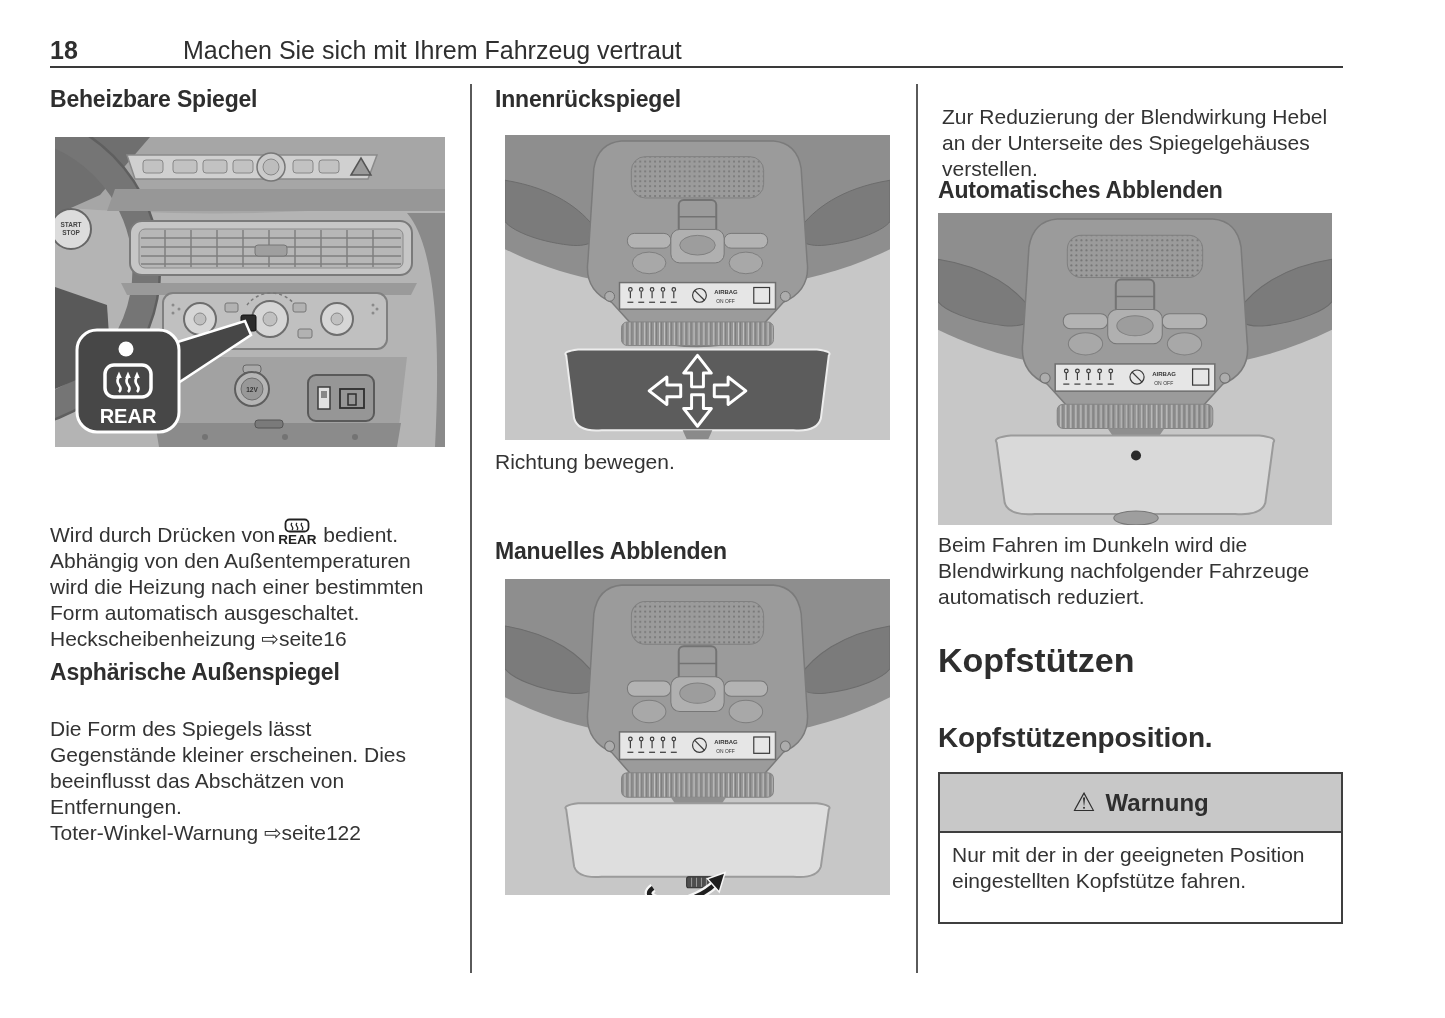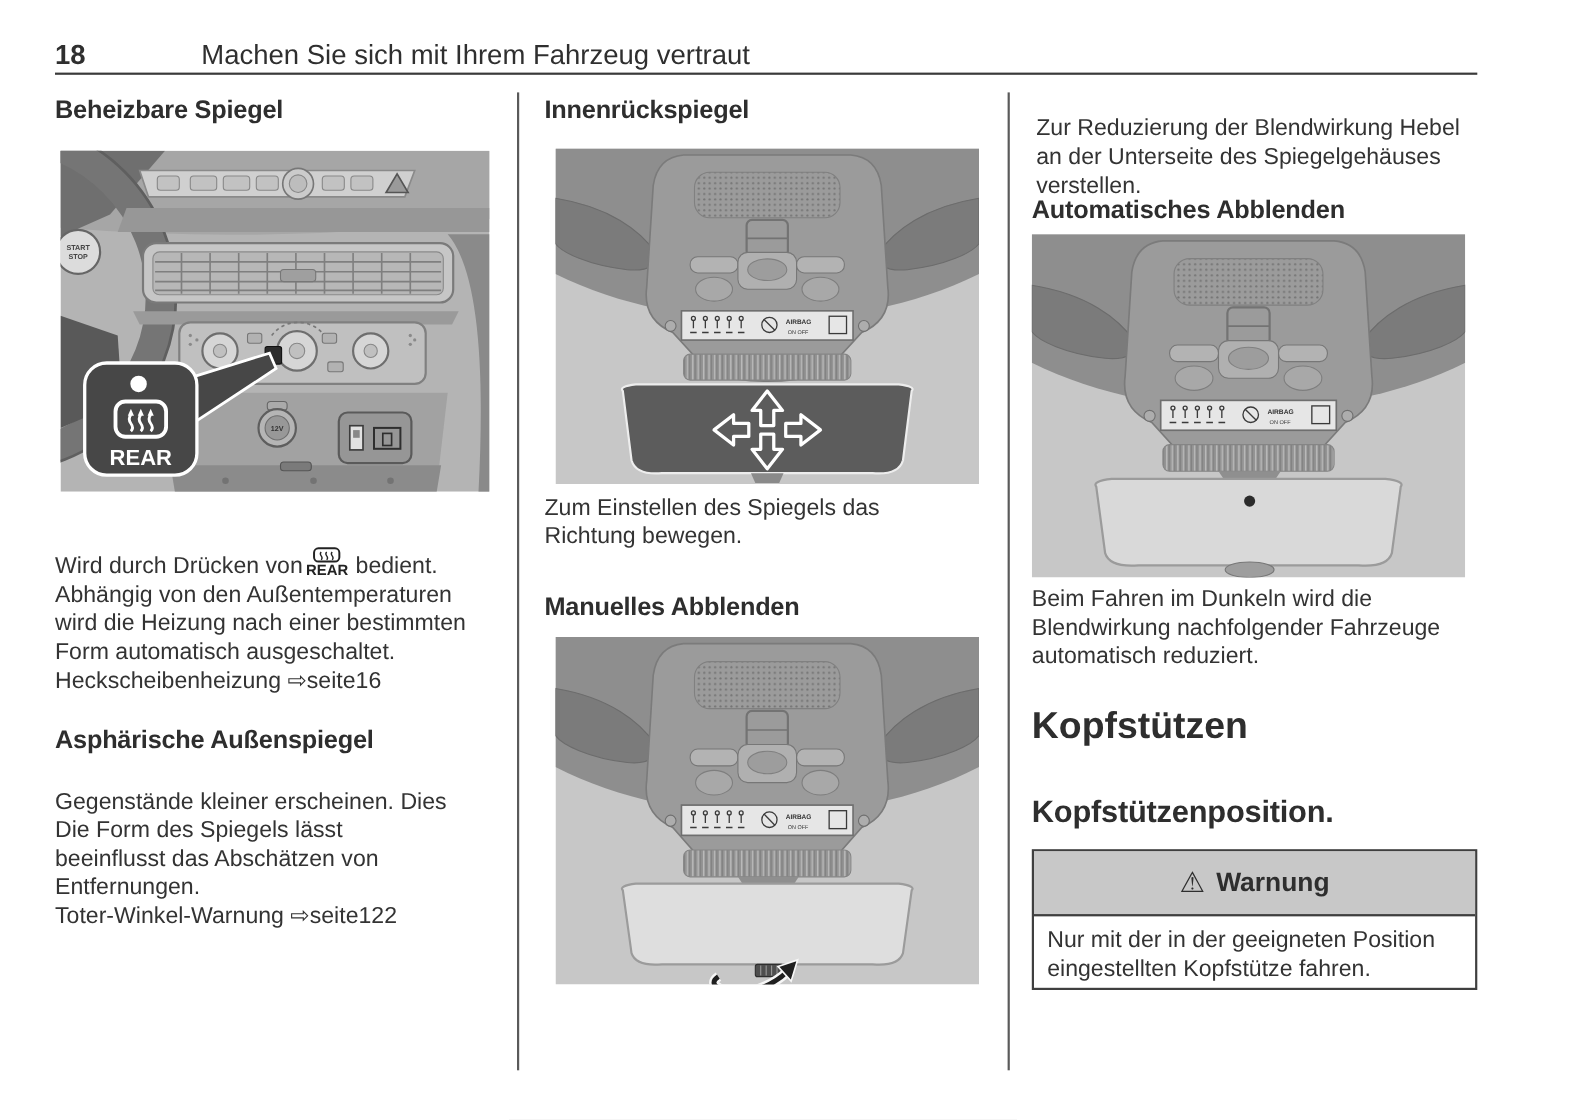--- a/index.html
+++ b/index.html
@@ -20,21 +20,21 @@
   
   .rear-slot{display:inline-block;width:48px;height:1px;position:relative;vertical-align:baseline;}
   .rear-stack{position:absolute;left:3px;top:-23px;display:flex;flex-direction:column;align-items:center;line-height:1;}
   .rear-word{font-size:13.5px;font-weight:bold;color:#222;letter-spacing:0;}
   
   .warnbox{left:938px;top:772px;width:401px;border:2px solid #3f3f3f;}
   .warnhead{height:57px;background:#c8c8c8;border-bottom:2px solid #3f3f3f;
             display:flex;align-items:center;justify-content:center;
             font-size:24px;font-weight:bold;color:#2e2e2e;gap:10px;}
   .warnicon{font-size:26px;font-weight:normal;}
-  .warnbody{padding:9px 12px 4px 12px;font-size:21px;line-height:26px;color:#333;}
+  .warnbody{padding:9px 12px 28px 12px;font-size:21px;line-height:26px;color:#333;}
   .warnbody span{display:block;}
   svg text{font-family:"Liberation Sans",sans-serif;}
 </style>
 </head>
 <body>
 
 <div class="page">
 
   <div class="abs pgnum">18</div>
   <div class="abs pgtitle">Machen Sie sich mit Ihrem Fahrzeug vertraut</div>
@@ -143,21 +143,21 @@
         <g fill="#ffffff">
           <polygon points="61.2,241 66.8,241 64,234.5"></polygon>
           <polygon points="70.2,241 75.8,241 73,234.5"></polygon>
           <polygon points="79.2,241 84.8,241 82,234.5"></polygon>
         </g>
       </g>
       <text x="73" y="286" font-size="20" font-weight="bold" fill="#ffffff" text-anchor="middle">REAR</text>
     </svg>
   </div>
 
-  <div class="abs body" style="left:50px;top:502px;width:408px;">
+  <div class="abs body" style="left:50px;top:522px;width:408px;">
     <span class="line1" style="display:block;position:relative;height:26px;">
       <span>Wird durch Drücken von</span><span class="rear-slot"><span class="rear-stack">
         <svg width="26" height="15" viewBox="0 0 26 15">
           <rect x="1.5" y="1.5" width="23" height="12" rx="4" fill="none" stroke="#222" stroke-width="1.8"></rect>
           <g stroke="#222" stroke-width="1.2" fill="none">
             <path d="M8,12 q1.6,-1.6 0,-3.6 q-1.6,-2 0,-3.6"></path>
             <path d="M13,12 q1.6,-1.6 0,-3.6 q-1.6,-2 0,-3.6"></path>
             <path d="M18,12 q1.6,-1.6 0,-3.6 q-1.6,-2 0,-3.6"></path>
           </g>
         </svg>
@@ -166,21 +166,21 @@
     </span>
     <span class="lines"><span>Abhängig von den Außentemperaturen</span><span>wird die Heizung nach einer bestimmten</span><span>Form automatisch ausgeschaltet.</span></span>
     <span class="refline">
       <span>Heckscheibenheizung</span> <span>⇨seite16</span>
     </span>
   </div>
 
   <div class="abs h2" style="left:50px;top:645px;margin-top:14px;">Asphärische Außenspiegel</div>
 
   <div class="abs body" style="left:50px;top:716px;width:408px;">
-    <span class="lines"><span>Gegenstände kleiner erscheinen. Dies</span><span>Die Form des Spiegels lässt</span><span>beeinflusst das Abschätzen von</span><span>Entfernungen.</span></span>
+    <span class="lines"><span>Die Form des Spiegels lässt</span><span>Gegenstände kleiner erscheinen. Dies</span><span>beeinflusst das Abschätzen von</span><span>Entfernungen.</span></span>
     <span class="refline">
       <span>Toter-Winkel-Warnung</span> <span>⇨seite122</span>
     </span>
   </div>
 
   <div class="abs h2" style="left:495px;top:86px;">Innenrückspiegel</div>
 
   <div class="imgbox" style="left:505px;top:135px;width:385px;height:305px;">
     <svg viewBox="0 0 390 310" width="385" height="305" preserveAspectRatio="none">
       <defs>
@@ -240,21 +240,21 @@
       <g fill="#5c5c5c" stroke="#ffffff" stroke-width="3" stroke-linejoin="round">
         <path d="M195,224 L209,242 L201,242 L201,256 L189,256 L189,242 L181,242 Z"></path>
         <path d="M195,296 L209,278 L201,278 L201,264 L189,264 L189,278 L181,278 Z"></path>
         <path d="M146,260 L164,246 L164,254 L178,254 L178,266 L164,266 L164,274 Z"></path>
         <path d="M244,260 L226,246 L226,254 L212,254 L212,266 L226,266 L226,274 Z"></path>
       </g>
     </svg>
   </div>
 
   <div class="abs body" style="left:495px;top:449px;width:408px;">
-    <span class="lines"><span>Zum Einstellen des Spiegels das</span><span>Richtung bewegen.</span></span>
+    <span class="lines"><span>Richtung bewegen.</span></span>
   </div>
 
   <div class="abs h2" style="left:495px;top:538px;">Manuelles Abblenden</div>
 
   <div class="imgbox" style="left:505px;top:579px;width:385px;height:316px;">
     <svg viewBox="0 0 390 310" width="385" height="316" preserveAspectRatio="none">
       <defs>
         <pattern id="dotsB" width="5" height="5" patternUnits="userSpaceOnUse">
             <circle cx="2" cy="2" r="1" fill="#747474"></circle>
           </pattern>

